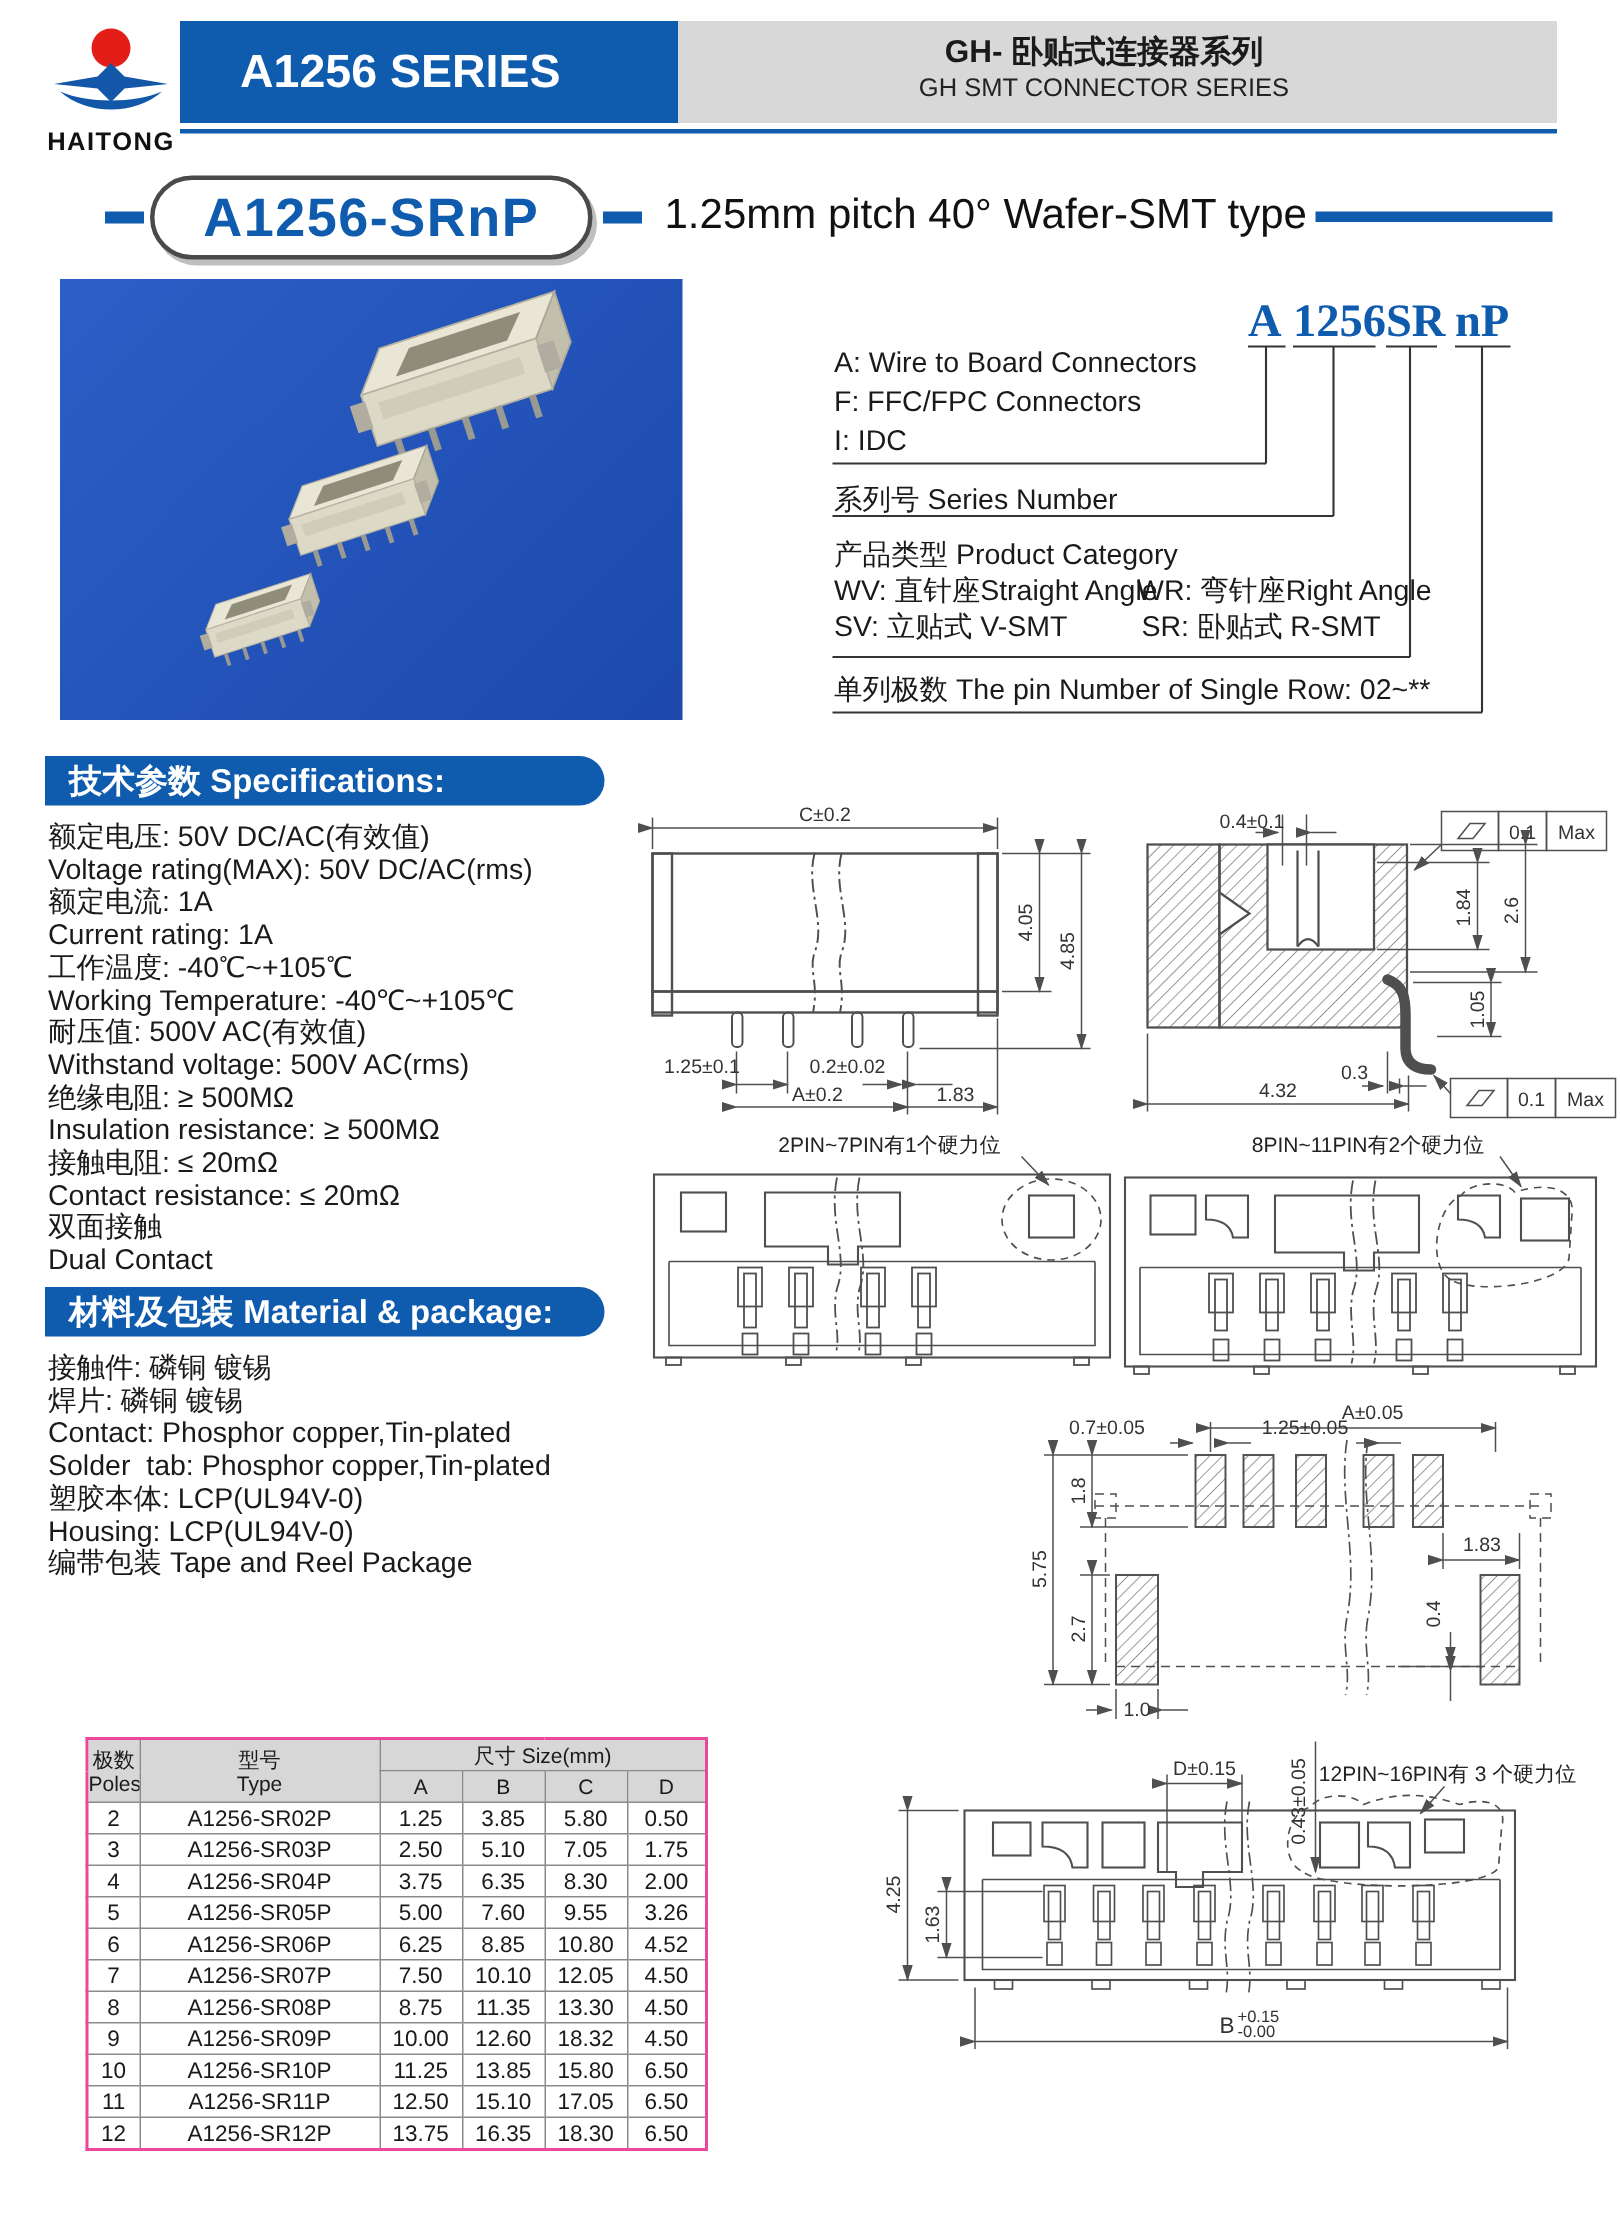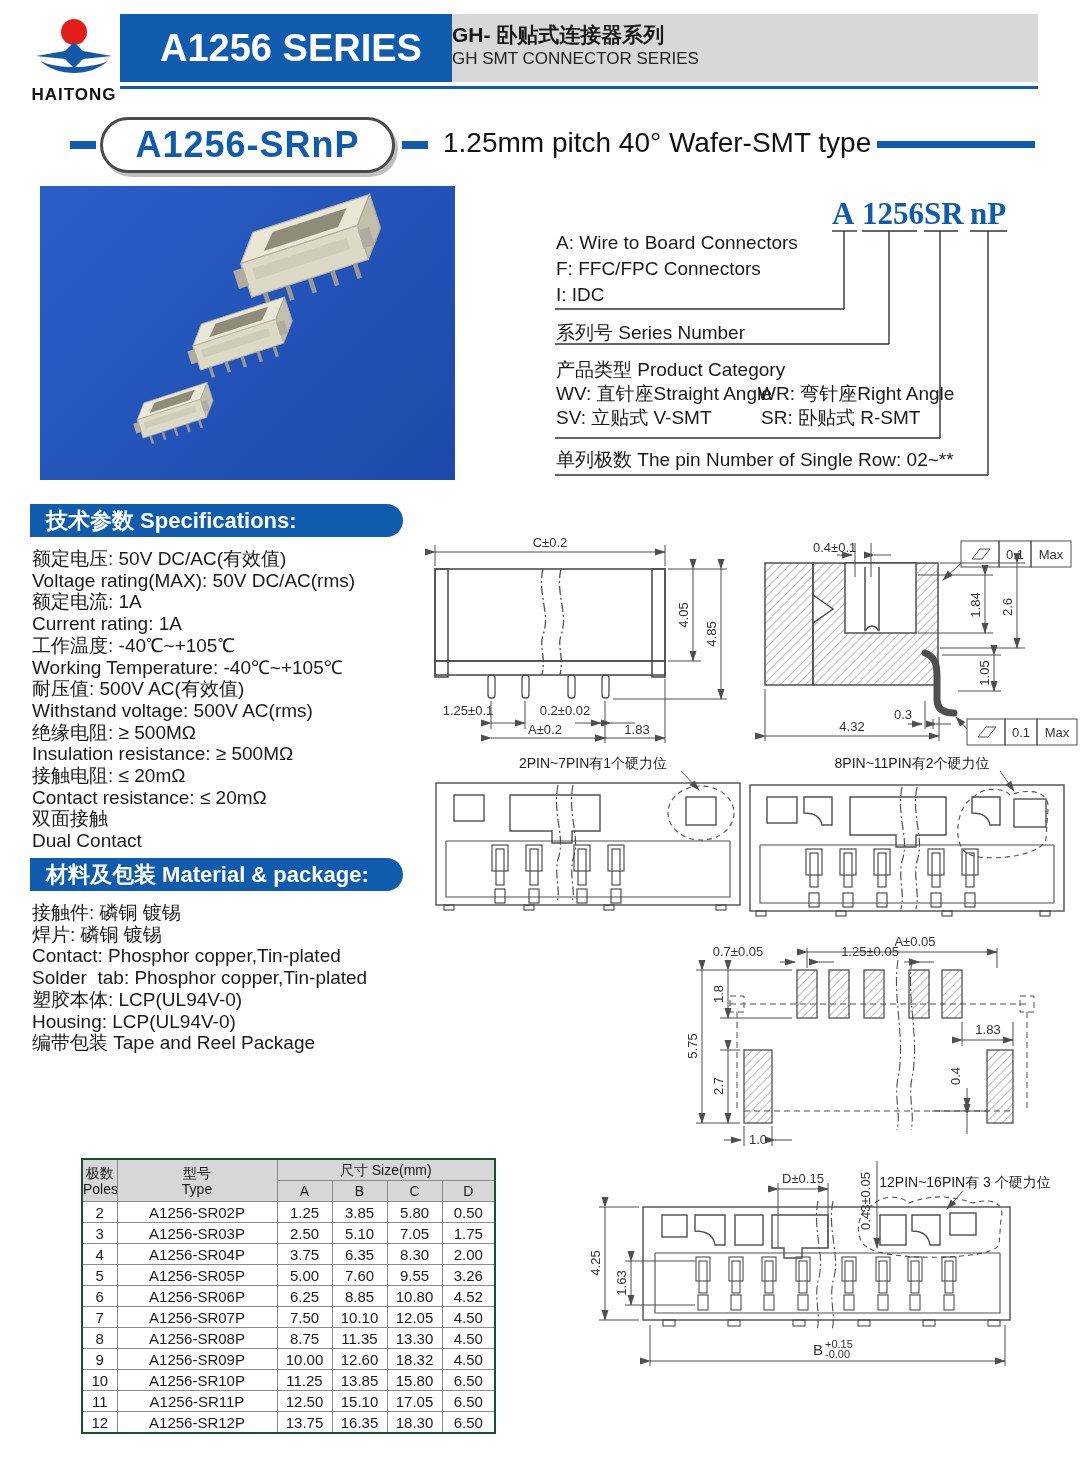--- a/index.html
+++ b/index.html
@@ -1,23 +1,23 @@
 <!DOCTYPE html>
 <html><head>
 <meta charset="utf-8">
 <style>
   html,body{margin:0;padding:0;}
   body{width:1080px;height:1477px;position:relative;background:#fff;
        font-family:"Liberation Sans",sans-serif;color:#1a1a1a;overflow:hidden;}
   .abs{position:absolute;}
   
   .banner-blue{left:120px;top:14px;width:332px;height:68px;background:#0f5bad;
-       color:#fff;font-weight:bold;font-size:38px;line-height:68px;padding-left:40px;box-sizing:border-box;}
+       color:#fff;font-weight:bold;font-size:31px;line-height:68px;padding-left:40px;box-sizing:border-box;}
   .banner-gray{left:452px;top:14px;width:586px;height:68px;background:#d8d8d8;
-       text-align:left;box-sizing:border-box;padding:8px 18px 0 0;}
+       text-align:center;box-sizing:border-box;padding:8px 18px 0 0;}
   .banner-gray .l1{font-size:21px;font-weight:bold;line-height:26px;}
   .banner-gray .l2{font-size:17px;line-height:22px;color:#222;}
   .blue-rule{left:120px;top:86px;width:918px;height:3px;background:#0f5bad;}
   
   .dash{background:#0f5bad;height:8px;top:141px;}
   .pill{left:100px;top:117px;width:295px;height:56px;background:#fff;border:3px solid #4a4a4a;
         border-radius:30px;box-shadow:3px 4px 0 rgba(0,0,0,.25);box-sizing:border-box;
         text-align:center;line-height:50px;font-size:36px;font-weight:bold;color:#0f5bad;letter-spacing:1px;}
   .ptitle{left:443px;top:127px;font-size:28px;color:#111;}
   
@@ -30,21 +30,21 @@
   .decoder .col2{position:absolute;font-size:19px;white-space:pre;}
   
   .sechead{left:30px;width:373px;height:33px;background:#0f5bad;border-radius:0 17px 17px 0;
         color:#fff;font-weight:bold;font-size:22px;line-height:33px;padding-left:16px;box-sizing:border-box;}
   .tblock .tline{font-size:19px;line-height:21.7px;white-space:pre;}
   
   table.size{border-collapse:collapse;table-layout:fixed;width:413px;font-size:15px;}
   table.size td,table.size th{border:1px solid #8a8a8a;text-align:center;padding:0;height:20px;
         font-weight:normal;overflow:hidden;white-space:nowrap;}
   table.size thead th{background:#d7d7d7;font-size:14px;line-height:16px;}
-  table.size{border:2px solid #14532d;margin-left:24px;}
+  table.size{border:2px solid #ec4899;}
   svg text{font-family:"Liberation Sans",sans-serif;}
   .dim{font-size:13px;fill:#333;}
   .dimS{font-size:11px;fill:#333;}
   .callout{font-size:14px;fill:#222;}
 </style>
 </head>
 <body>
 
 <svg width="0" height="0" style="position:absolute">
   <defs>

